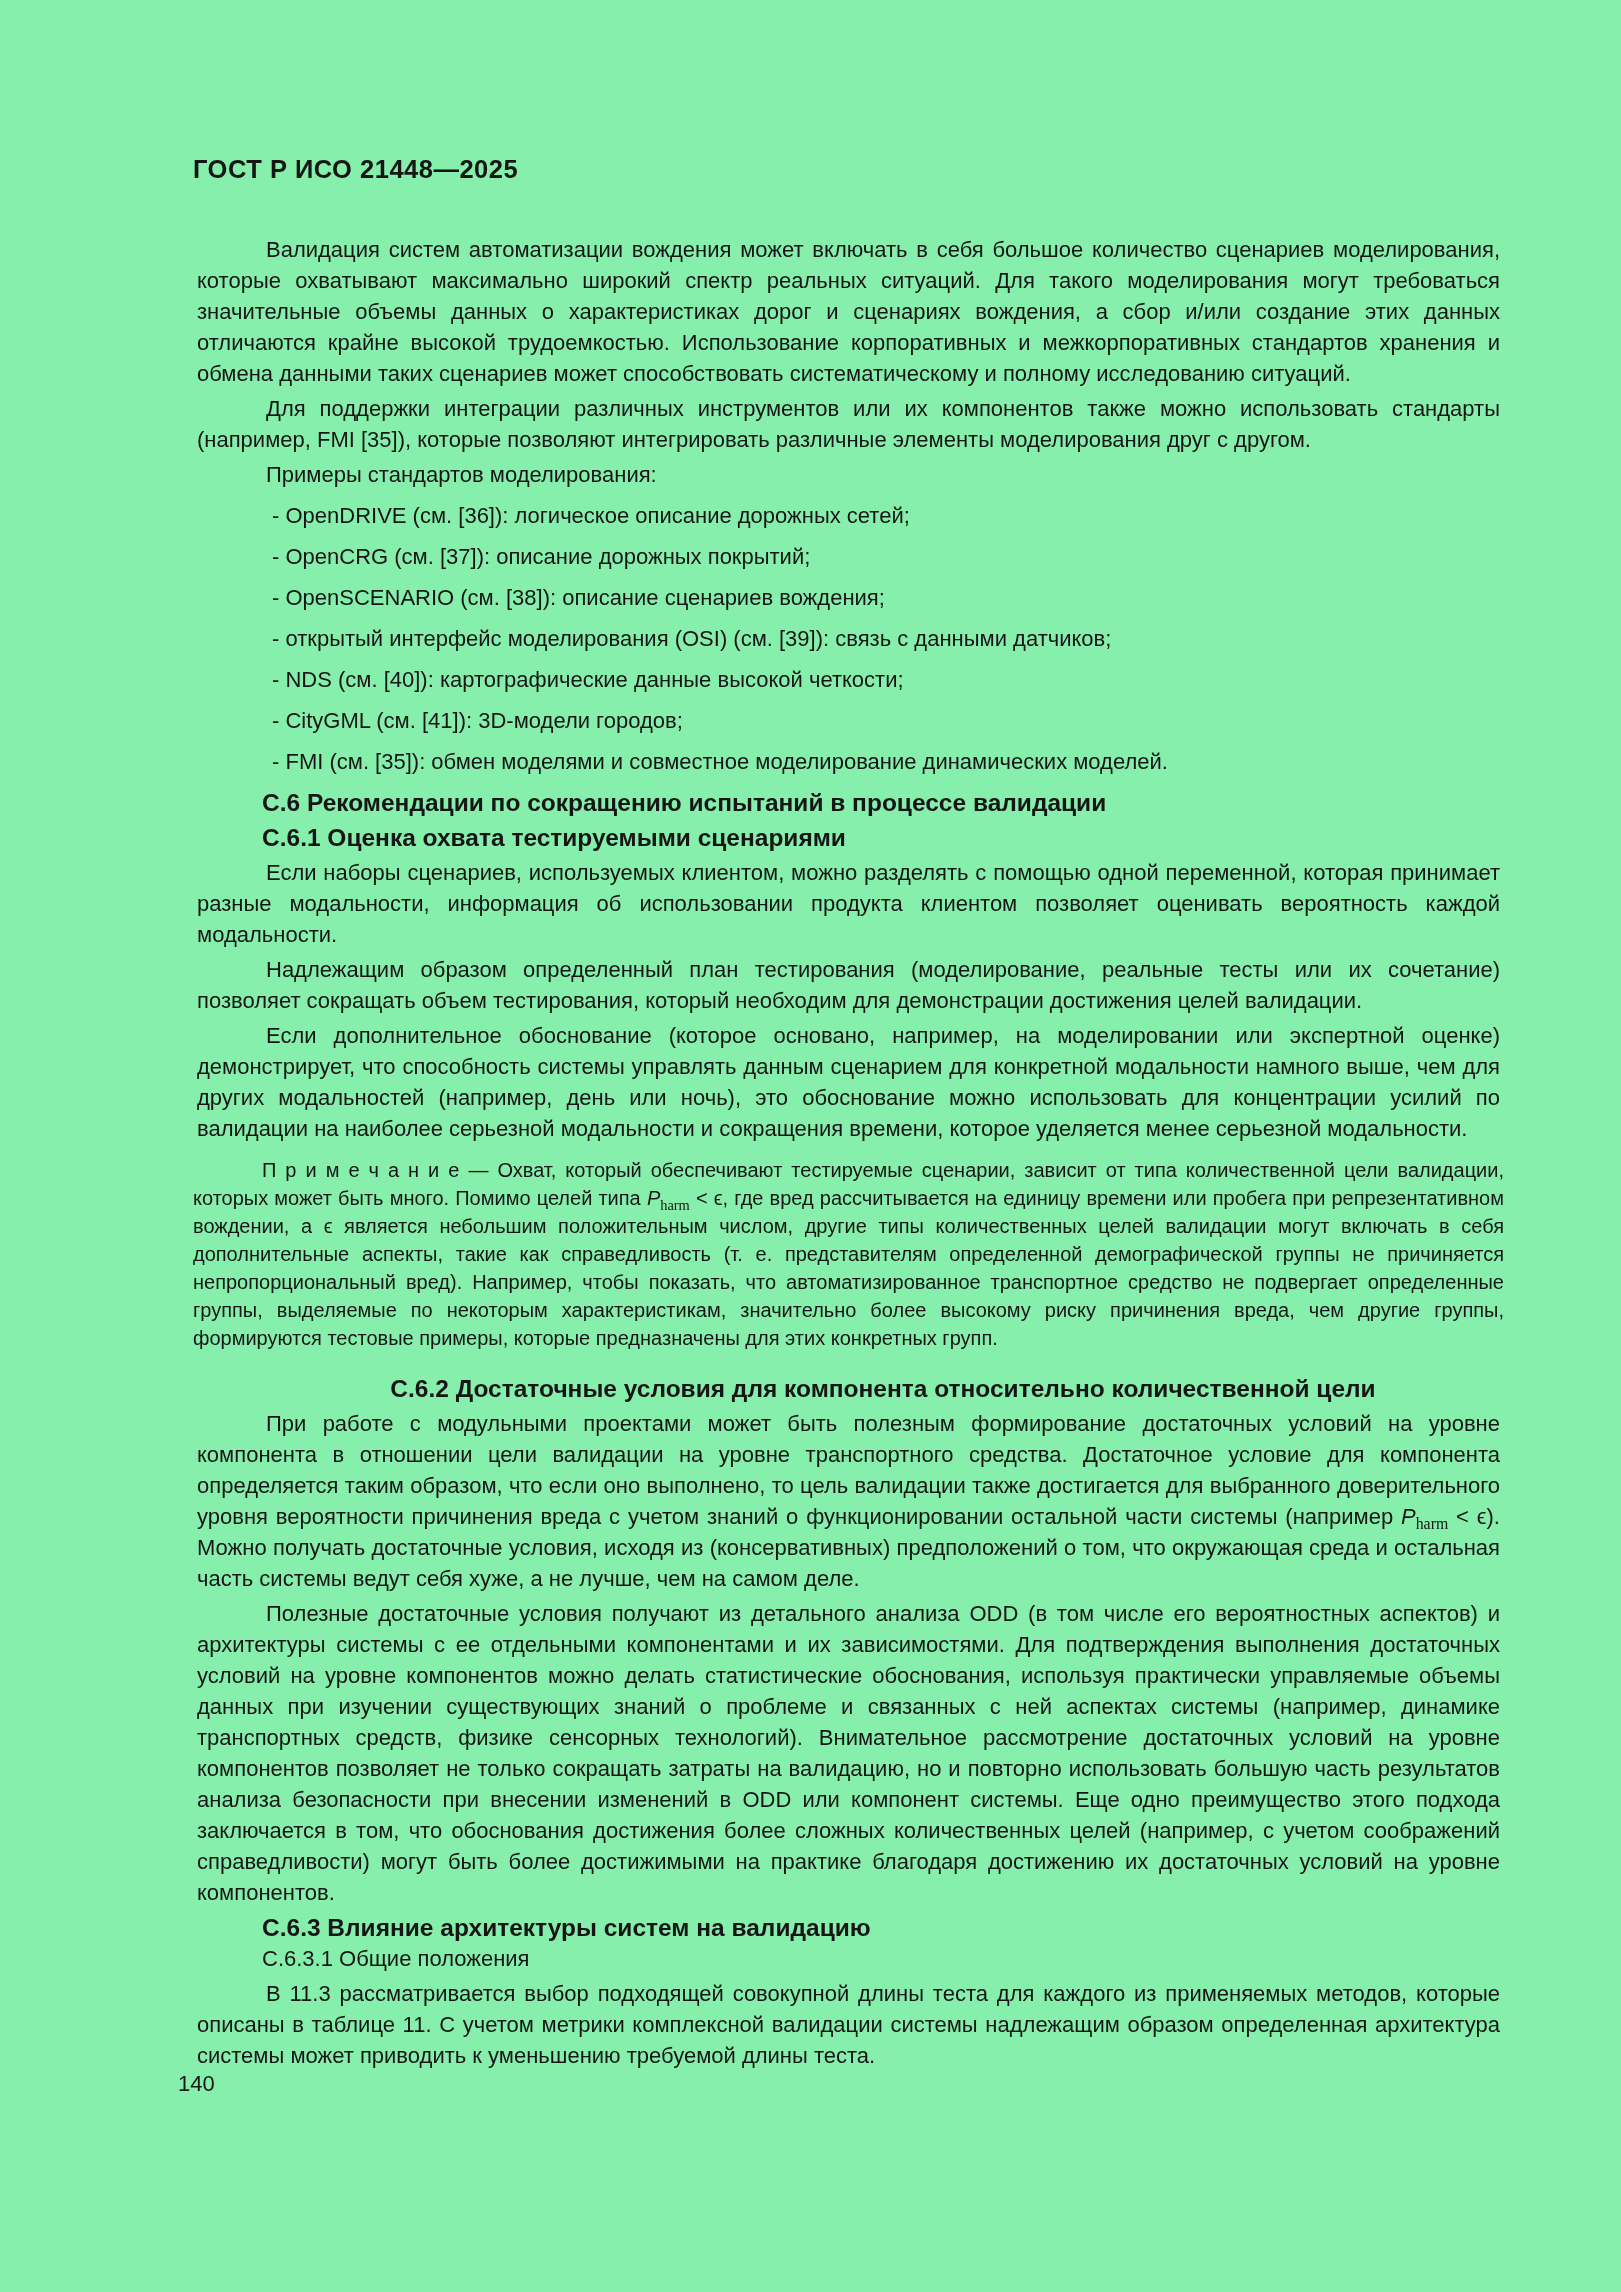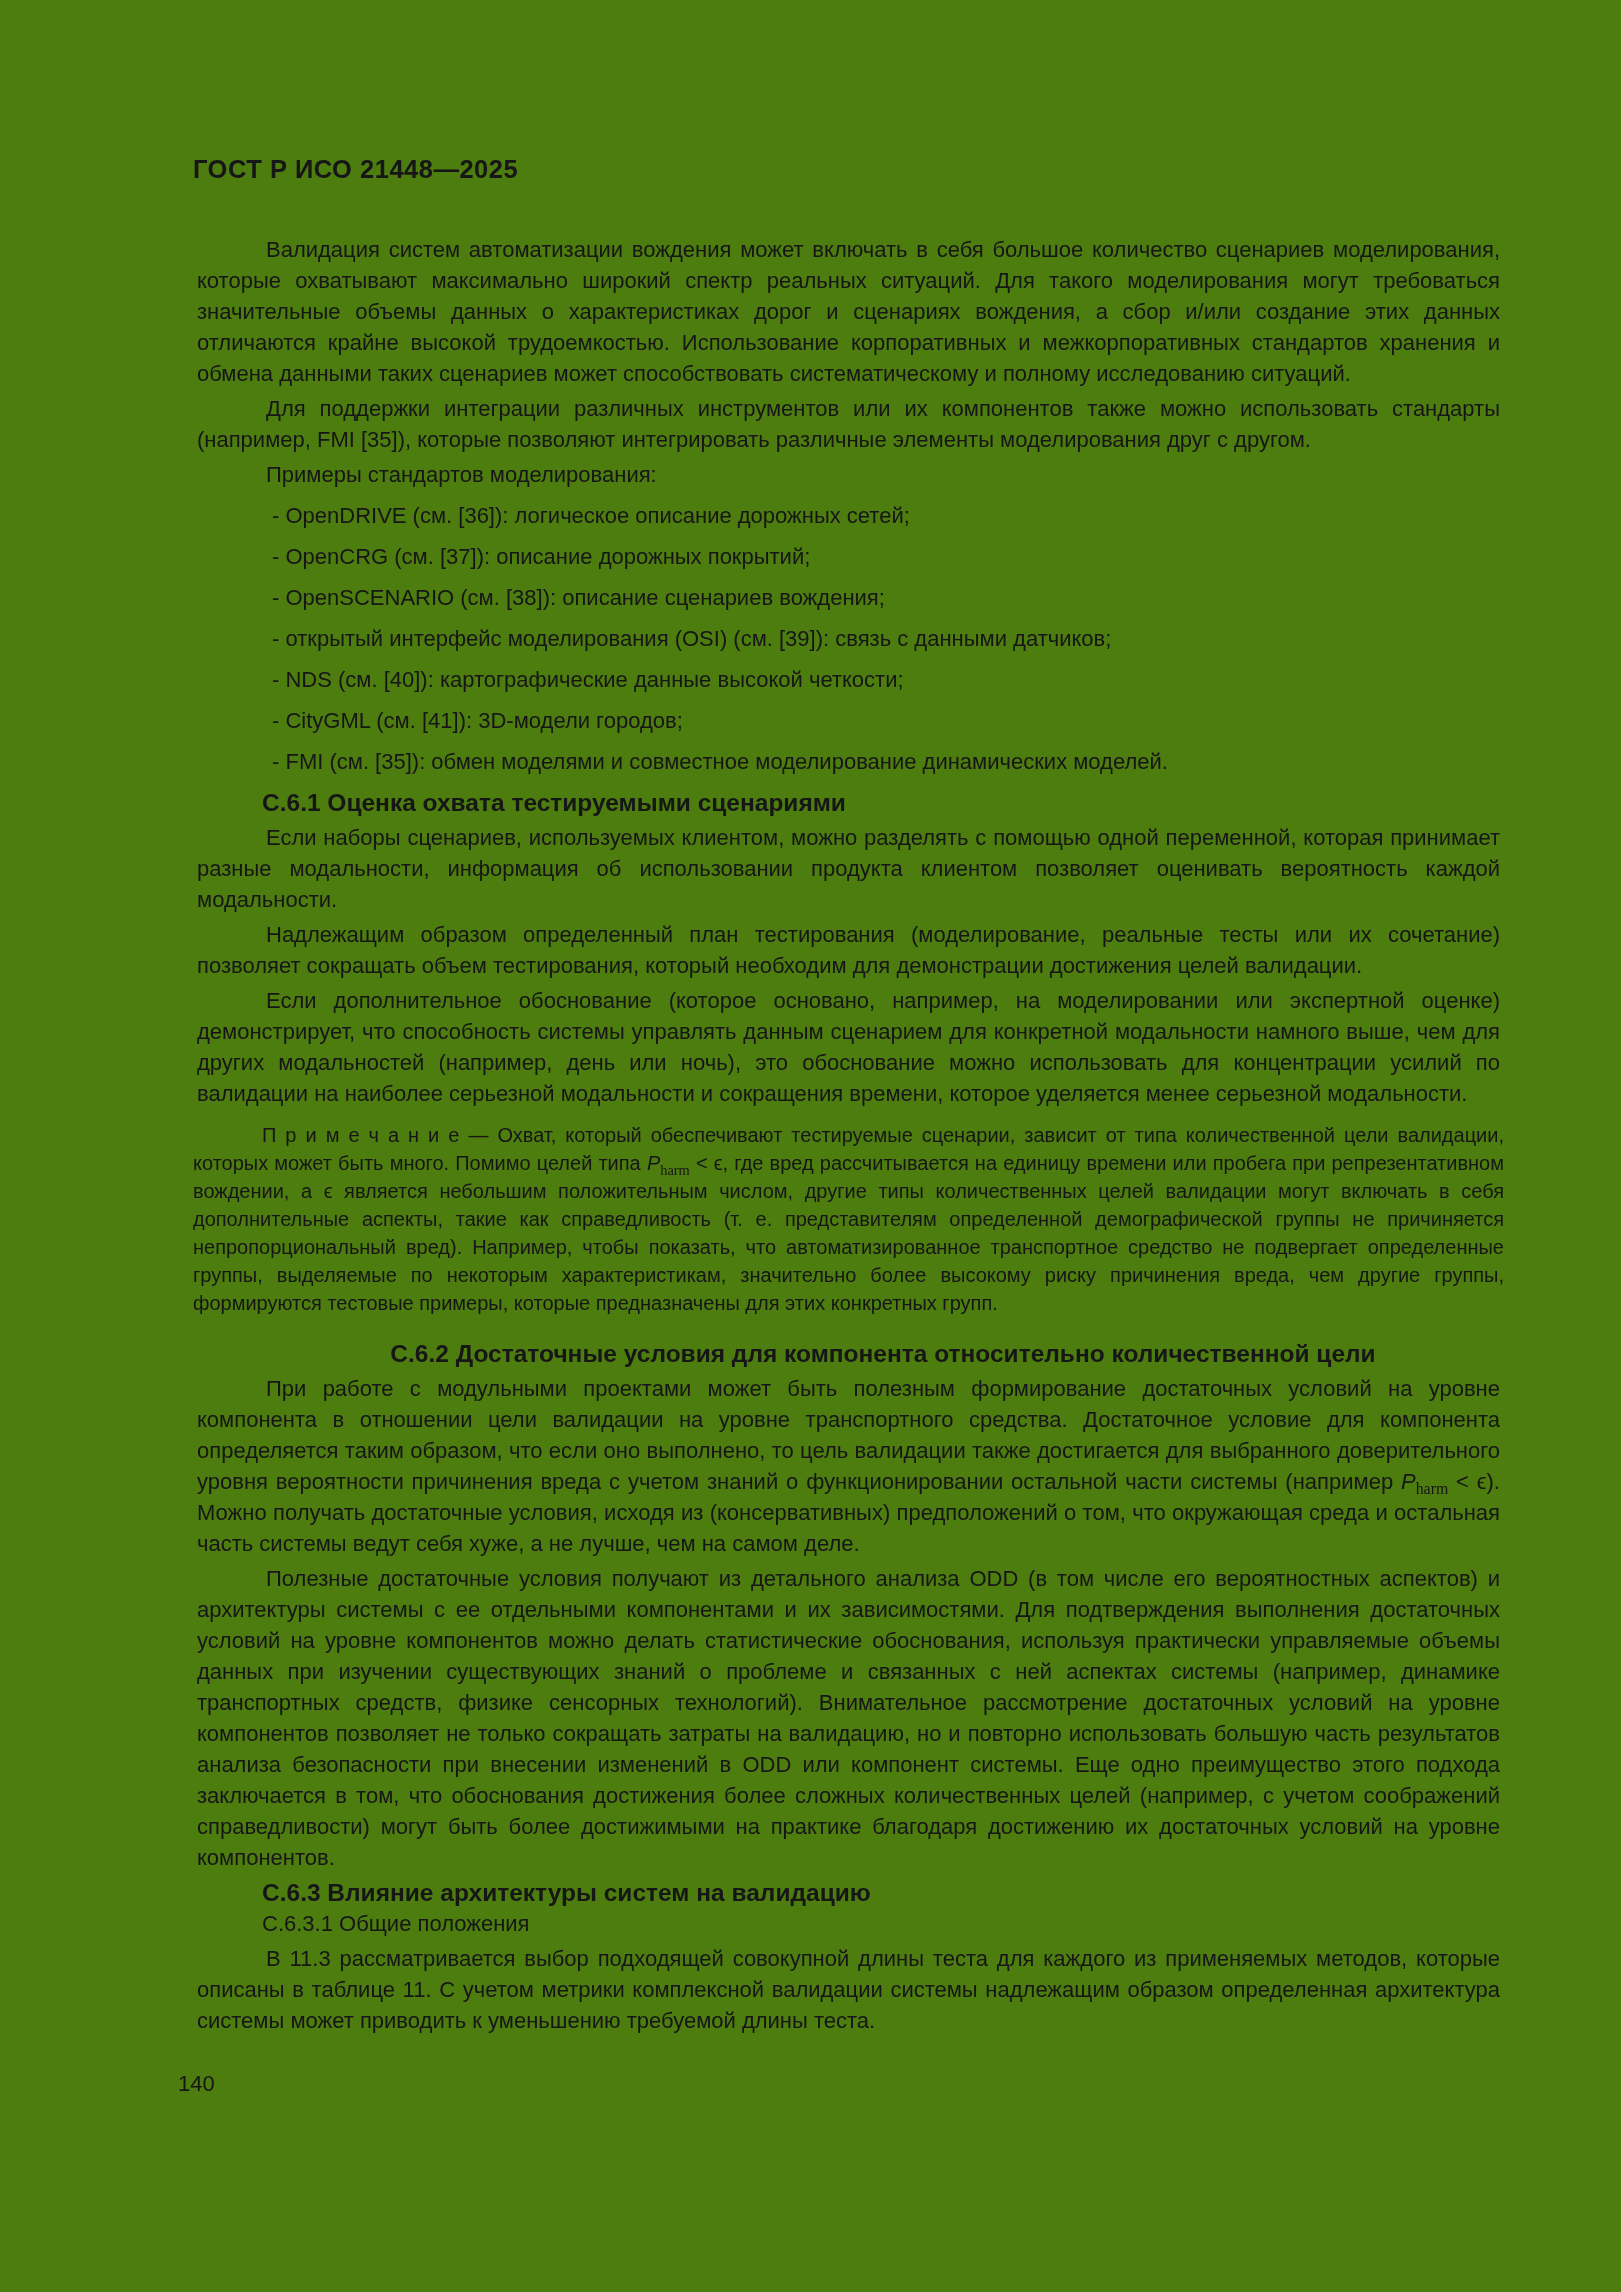--- a/index.html
+++ b/index.html
@@ -4,21 +4,21 @@
 <style>
   html, body {
     margin: 0;
     padding: 0;
     background: #ffffff;
   }
   .page {
     position: relative;
     width: 1621px;
     height: 2293px;
-    background: #4d7c0f;
+    background: #86efac;
     color: #161616;
     font-family: "Liberation Sans", "DejaVu Sans", sans-serif;
     box-sizing: border-box;
     padding: 155px 117px 0 193px;
     overflow: hidden;
   }
   .doc-header {
     margin: 0 0 50px 0;
     font-size: 25.5px;
     line-height: 29px;
@@ -95,20 +95,21 @@
   <div>
     <p class="li">- OpenDRIVE (см. [36]): логическое описание дорожных сетей;</p>
     <p class="li">- OpenCRG (см. [37]): описание дорожных покрытий;</p>
     <p class="li">- OpenSCENARIO (см. [38]): описание сценариев вождения;</p>
     <p class="li">- открытый интерфейс моделирования (OSI) (см. [39]): связь с данными датчиков;</p>
     <p class="li">- NDS (см. [40]): картографические данные высокой четкости;</p>
     <p class="li">- CityGML (см. [41]): 3D-модели городов;</p>
     <p class="li">- FMI (см. [35]): обмен моделями и совместное моделирование динамических моделей.</p>
   </div>
 
+  <h2 class="heading h-c6">С.6 Рекомендации по сокращению испытаний в процессе валидации</h2>
   <h2 class="heading h-c61">С.6.1 Оценка охвата тестируемыми сценариями</h2>
 
   <p class="body">Если наборы сценариев, используемых клиентом, можно разделять с помощью одной переменной, которая принимает разные модальности, информация об использовании продукта клиентом позволяет оценивать вероятность каждой модальности.</p>
   <p class="body">Надлежащим образом определенный план тестирования (моделирование, реальные тесты или их сочетание) позволяет сокращать объем тестирования, который необходим для демонстрации достижения целей валидации.</p>
   <p class="body">Если дополнительное обоснование (которое основано, например, на моделировании или экспертной оценке) демонстрирует, что способность системы управлять данным сценарием для конкретной модальности намного выше, чем для других модальностей (например, день или ночь), это обоснование можно использовать для концентрации усилий по валидации на наиболее серьезной модальности и сокращения времени, которое уделяется менее серьезной модальности.</p>
 
   <p class="note"><span>П р и м е ч а н и е</span><span> — Охват, который обеспечивают тестируемые сценарии, зависит от типа количественной цели валидации, которых может быть много. Помимо целей типа </span><span class="fvar">P</span><sub class="fsub">harm</sub><span> &lt; ϵ, где вред рассчитывается на единицу времени или пробега при репрезентативном вождении, а ϵ является небольшим положительным числом, другие типы количественных целей валидации могут включать в себя дополнительные аспекты, такие как справедливость (т. е. представителям определенной демографической группы не причиняется непропорциональный вред). Например, чтобы показать, что автоматизированное транспортное средство не подвергает определенные группы, выделяемые по некоторым характеристикам, значительно более высокому риску причинения вреда, чем другие группы, формируются тестовые примеры, которые предназначены для этих конкретных групп.</span></p>
 
   <h2 class="heading h-c62">С.6.2 Достаточные условия для компонента относительно количественной цели</h2>
 

